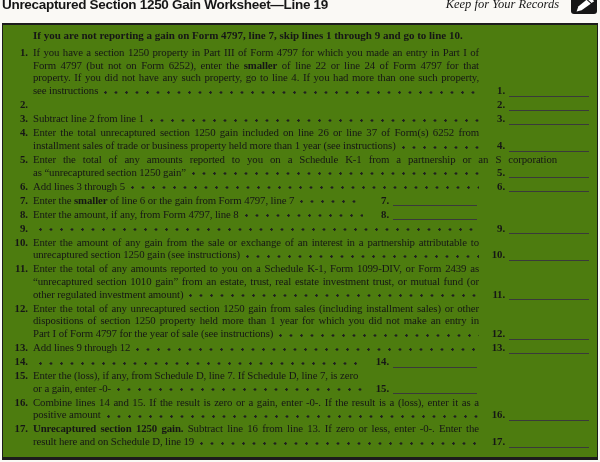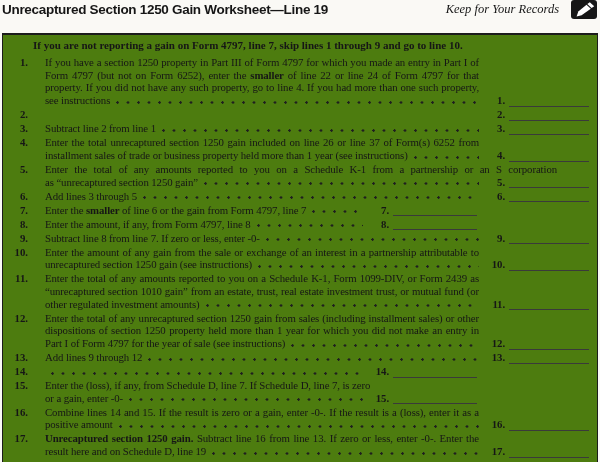--- a/index.html
+++ b/index.html
@@ -6,21 +6,21 @@
   body {
     width:600px; height:462px;
     background:#faf9f5;
     color:#161616;
     font-family:"Liberation Serif", serif;
     overflow:hidden;
   }
   .page { width:600px; height:462px; box-sizing:border-box; position:relative; }
 
   
-  .hdr { display:flex; align-items:center; height:32px; padding:2px 3px 16px 2px; box-sizing:border-box;border-radius:8px; }
+  .hdr { display:flex; align-items:center; height:22px; padding:2px 3px 16px 2px; box-sizing:border-box;border-radius:8px; }
   .title {
     flex:1;
     font-family:"Liberation Sans", sans-serif;
     font-weight:bold; font-size:13.5px; letter-spacing:-0.3px;
     white-space:nowrap;
   }
   .keep { font-style:italic; font-size:12.5px; margin-right:12px; white-space:nowrap; }
   .pencil { width:26px; height:19px; display:block; }
 
   
@@ -32,21 +32,21 @@
     overflow:hidden;
     background:#4d7c0f;
   }
   .instr { font-weight:bold; font-size:11px; line-height:13px; padding:1px 0 4px 26px; }
 
   
   .wline { display:flex; margin-bottom:1.3px; }
   .num { width:21px; min-width:21px; text-align:right; font-weight:bold;
          font-size:10.8px; line-height:12.7px; padding-right:5px; }
   .body { flex:1; min-width:0; }
-  .trow { font-size:10.8px; line-height:12.7px; letter-spacing:-0.1px; overflow:hidden;margin-left:12px; }
+  .trow { font-size:10.8px; line-height:12.7px; letter-spacing:-0.1px; overflow:hidden; }
   .j1 { text-align:justify; text-align-last:justify; padding-right:110px; }
   .j2 { text-align:justify; text-align-last:justify; padding-right:32px; }
   .lastr { display:flex; align-items:flex-end; white-space:nowrap; }
   .b { font-weight:bold; }
   .dots {
     flex:1; min-width:4px; height:3px; margin:0 6px 3px 6px;
     background-image:radial-gradient(circle at 1.5px 1.5px, #1f1f1f 1.05px, rgba(0,0,0,0) 1.45px);
     background-size:10.5px 3px; background-repeat:repeat-x;
   }
   .nofill { flex:1; min-width:6px; }
@@ -182,21 +182,20 @@
                 <span class="rule"></span>
               </span>
               <span class="sp-mid"></span>
             </div>
           </div>
         </div>
         <div class="wline">
           <div class="num">9.</div>
           <div class="body">
             <div class="trow lastr">
-              <span class="txt"><span>Subtract line 8 from line 7. If zero or less, enter -0-</span></span>
               <span class="dots"></span>
               <span class="entry">
                 <span class="elabel">9.</span>
                 <span class="rule"></span>
               </span>
             </div>
           </div>
         </div>
         <div class="wline">
           <div class="num">10.</div>
@@ -211,21 +210,21 @@
               </span>
             </div>
           </div>
         </div>
         <div class="wline">
           <div class="num">11.</div>
           <div class="body">
             <div class="trow j1"><span class="txt"><span>Enter the total of any amounts reported to you on a Schedule K-1, Form 1099-DIV, or Form 2439 as</span></span></div>
             <div class="trow j1"><span class="txt"><span>“unrecaptured section 1010 gain” from an estate, trust, real estate investment trust, or mutual fund (or</span></span></div>
             <div class="trow lastr">
-              <span class="txt"><span>other regulated investment amounts)</span></span>
+              <span class="txt"><span>other regulated investment amount)</span></span>
               <span class="dots"></span>
               <span class="entry">
                 <span class="elabel">11.</span>
                 <span class="rule"></span>
               </span>
             </div>
           </div>
         </div>
         <div class="wline">
           <div class="num">12.</div>

